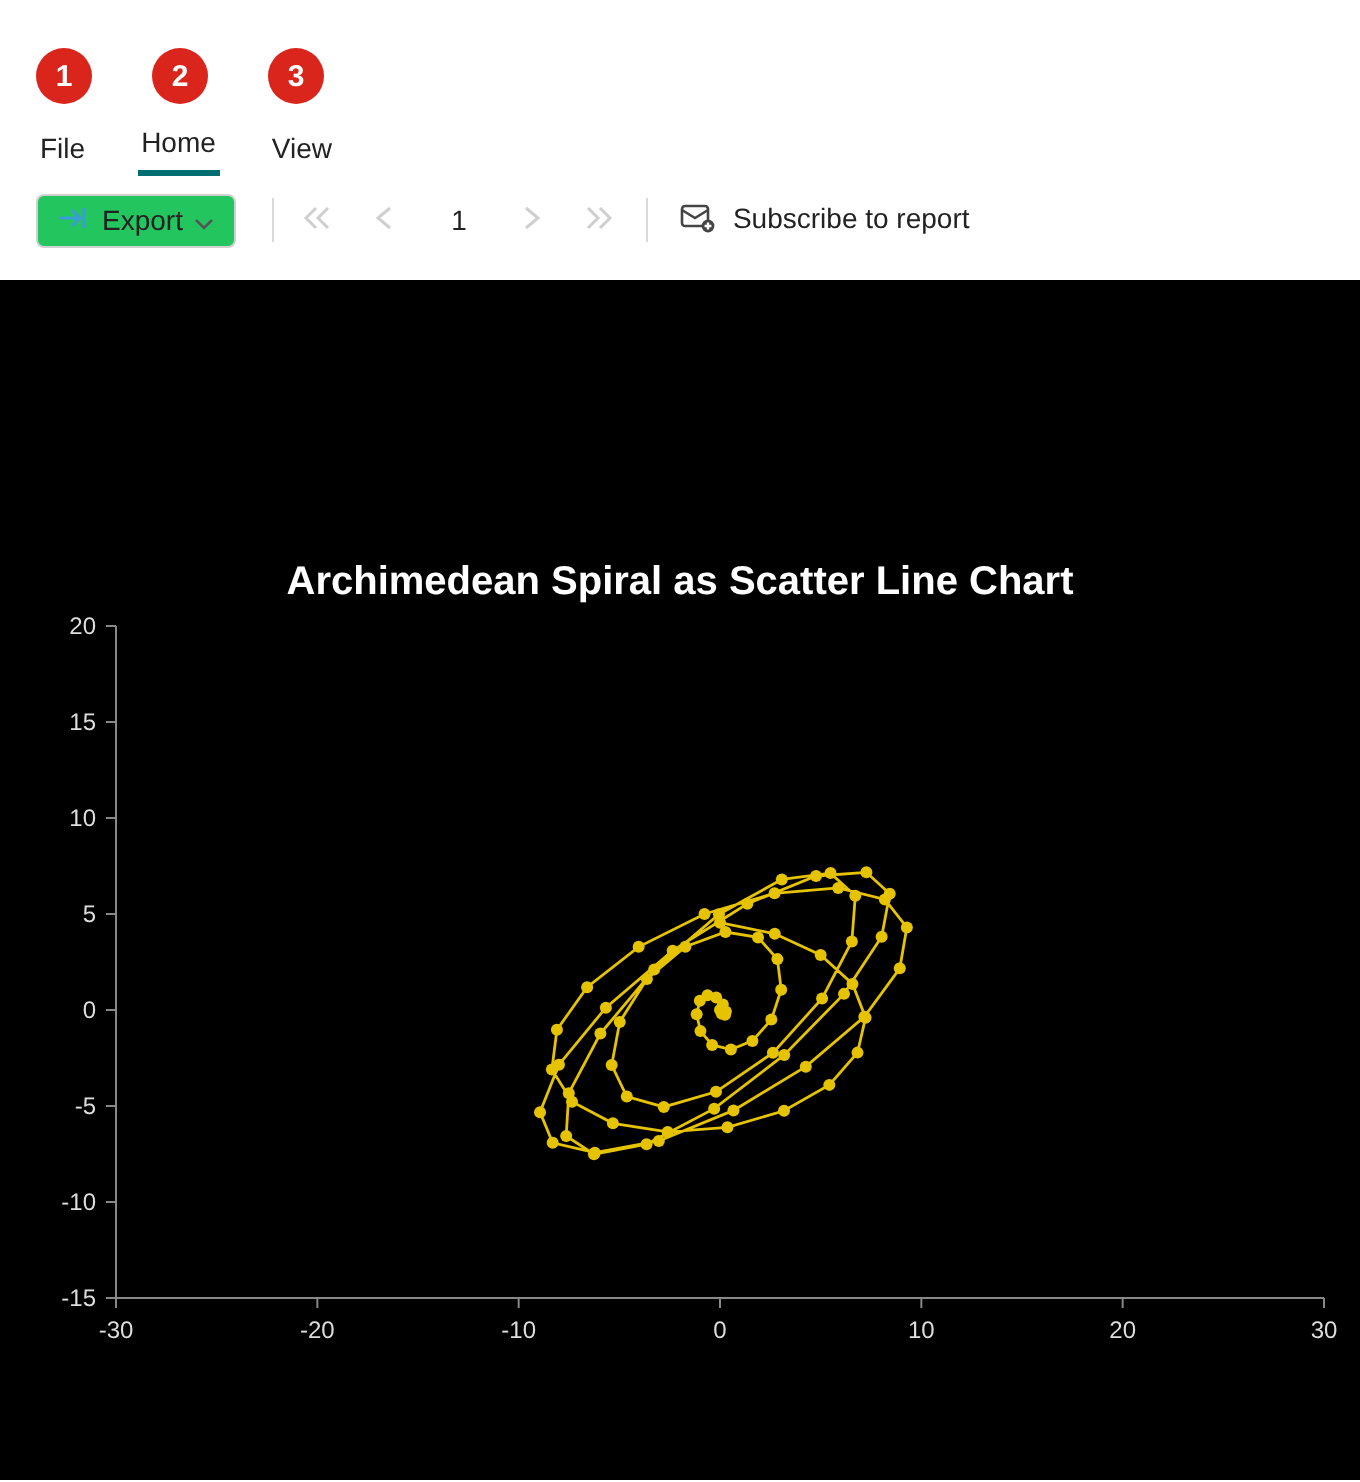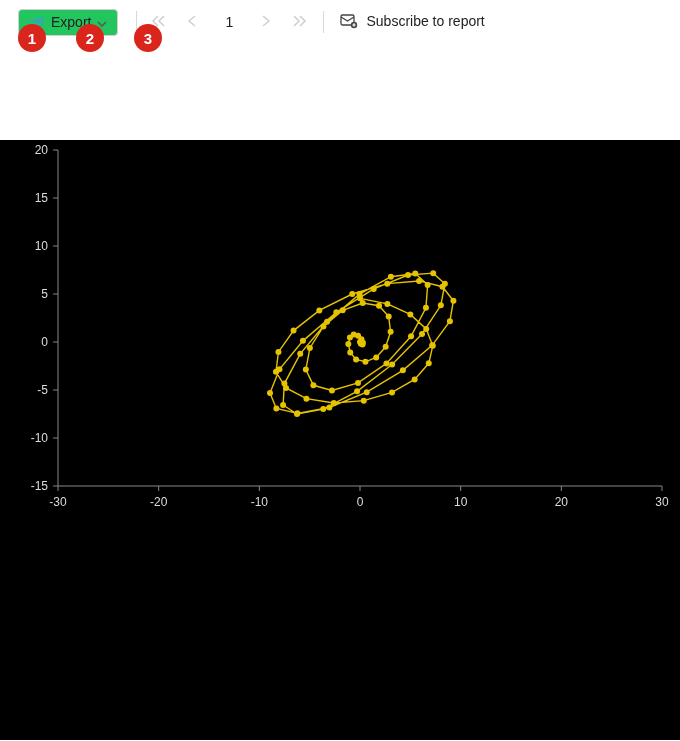--- a/index.html
+++ b/index.html
@@ -41,20 +41,25 @@
 <div class="badge" style="left:42px;top:144px;">
       <span>4</span>
     </div>
 <div class="badge" style="left:222px;top:144px;">
       <span>5</span>
     </div>
 <div class="badge" style="left:432px;top:144px;">
       <span>6</span>
     </div>
 
+<div class="menubar">
+  <div class="menu-item">File</div>
+  <div class="menu-item active">Home</div>
+  <div class="menu-item">View</div>
+</div>
 
 <div class="toolbar">
   <div class="tb-btn">
     <span>
       <svg width="16" height="14" viewBox="0 0 16 14">
             <path d="M1 7h9" stroke="#3a9dd8" stroke-width="1.5" fill="none"></path>
             <path d="M7 3l4 4-4 4" stroke="#3a9dd8" stroke-width="1.5" fill="none"></path>
             <path d="M13 2v10" stroke="#3a9dd8" stroke-width="1.5"></path>
           </svg>
     </span>
@@ -89,20 +94,21 @@
             <path d="M1 4l6.5 4L14 4" stroke="#444" stroke-width="1.3" fill="none"></path>
             <circle cx="14" cy="12" r="3.2" fill="#444"></circle>
             <path d="M14 10.3v3.4M12.3 12h3.4" stroke="#fff" stroke-width="1.2"></path>
           </svg>
     </span>
     <span>Subscribe to report</span>
   </div>
 </div>
 
 <div class="chart-wrap">
+  <div class="chart-title">Archimedean Spiral as Scatter Line Chart</div>
   <svg class="plot" id="plot" width="680" height="380">
         <line x1="58" y1="10" x2="58" y2="346" stroke="#888" stroke-width="1"></line>
         <line x1="58" y1="346" x2="662" y2="346" stroke="#888" stroke-width="1"></line>
         <line x1="58" y1="346" x2="58" y2="351" stroke="#888"></line>
         <text x="58" y="366" fill="#ddd" font-size="12" text-anchor="middle">-30</text>
         <line x1="158.66666666666666" y1="346" x2="158.66666666666666" y2="351" stroke="#888"></line>
         <text x="158.66666666666666" y="366" fill="#ddd" font-size="12" text-anchor="middle">-20</text>
         <line x1="259.3333333333333" y1="346" x2="259.3333333333333" y2="351" stroke="#888"></line>
         <text x="259.3333333333333" y="366" fill="#ddd" font-size="12" text-anchor="middle">-10</text>
         <line x1="360" y1="346" x2="360" y2="351" stroke="#888"></line>

